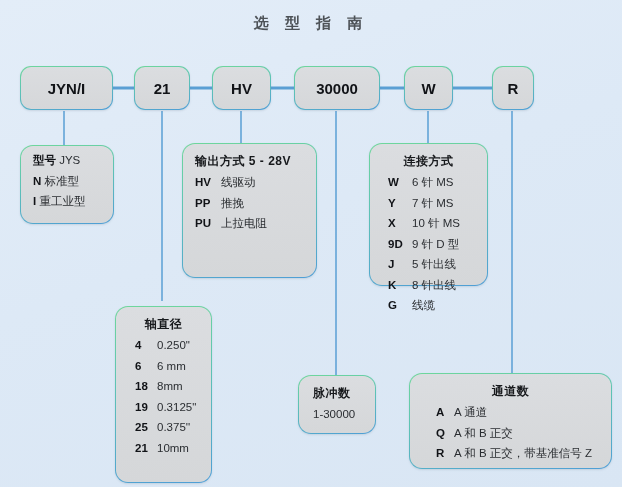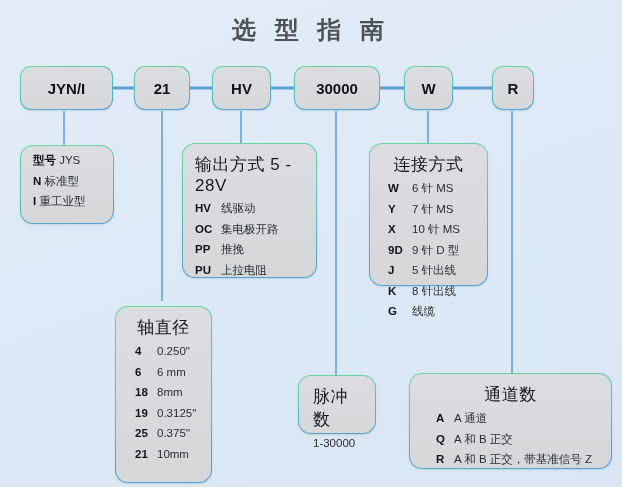--- a/index.html
+++ b/index.html
@@ -21,21 +21,21 @@
     background: linear-gradient(160deg, #e3edf8 0%, #dde9f6 45%, #d9e6f4 100%);
   }
 
   
   #title {
     position: absolute;
     left: 0;
     top: 14px;
     width: 622px;
     text-align: center;
-    font-size: 24px;
+    font-size: 15px;
     font-weight: bold;
     letter-spacing: 6px;
     color: #4d5257;
   }
 
   
   #wires {
     position: absolute;
     left: 0; top: 0;
     width: 622px; height: 487px;
@@ -67,22 +67,22 @@
     border-radius: 11px;
     height: 44px;
   }
 
   
   .panel {
     padding: 9px 12px 10px 12px;
     border-radius: 13px;
   }
   .panel-title {
-    font-size: 17px;
-    font-weight: normal;
+    font-size: 12px;
+    font-weight: bold;
     color: #17191c;
     text-align: center;
     margin-bottom: 7px;
     letter-spacing: 0.5px;
   }
   .panel-title.left { text-align: left; }
 
   .rows { display: block; }
   .row {
     display: flex;
@@ -193,24 +193,20 @@
   </div>
 
   <div class="node panel" style="left:182px; top:143px; width:135px; height:135px;">
     <div class="panel-title left">输出方式 5 - 28V</div>
     <div class="rows w-out">
       <div class="row">
         <span class="k">HV</span>
         <span class="v">线驱动</span>
       </div>
       <div class="row">
-        <span class="k">OC</span>
-        <span class="v">集电极开路</span>
-      </div>
-      <div class="row">
         <span class="k">PP</span>
         <span class="v">推挽</span>
       </div>
       <div class="row">
         <span class="k">PU</span>
         <span class="v">上拉电阻</span>
       </div>
     </div>
   </div>
 

